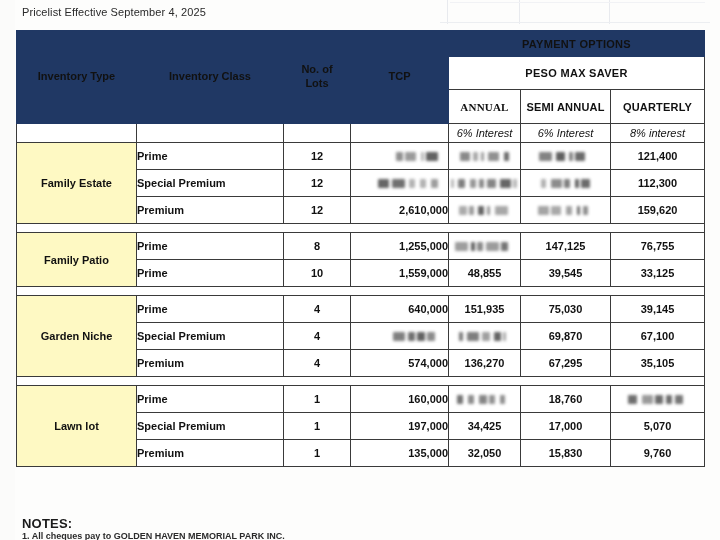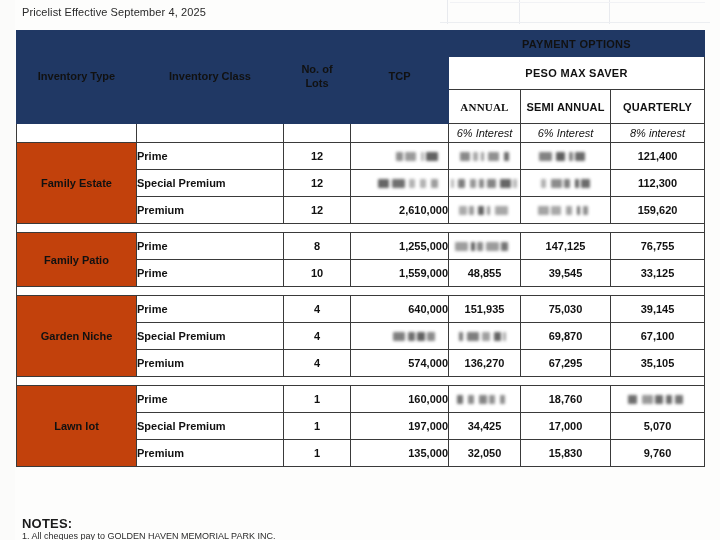--- a/index.html
+++ b/index.html
@@ -114,21 +114,21 @@
     height: 19px;
   }
   .blank-cell {
     background: #ffffff;
     border: 1px solid #3a3a3a;
     border-top: 1px solid #203864;
   }
 
   
   .grp {
-    background: #c2410c;
+    background: #fef9c3;
     text-align: center;
     font-weight: bold;
     font-size: 11.5px;
     color: #111;
     border: 1px solid #3a3a3a;
   }
   .cls {
     background: #ffffff;
     text-align: left;
     font-weight: bold;
@@ -201,21 +201,21 @@
     font-size: 13px;
     font-weight: bold;
     color: #1b1b1b;
     letter-spacing: 0.2px;
   }
   .notes-line {
     position: absolute;
     left: 22px;
     top: 531px;
     font-size: 9px;
-    font-weight: normal;
+    font-weight: bold;
     color: #2b2b2b;
     white-space: nowrap;
     overflow: hidden;
     height: 9px;
   }
   .side-strip {
     position: absolute;
     left: 0; top: 0; width: 15px; height: 540px;
     background: #fbfbfa;
   }

